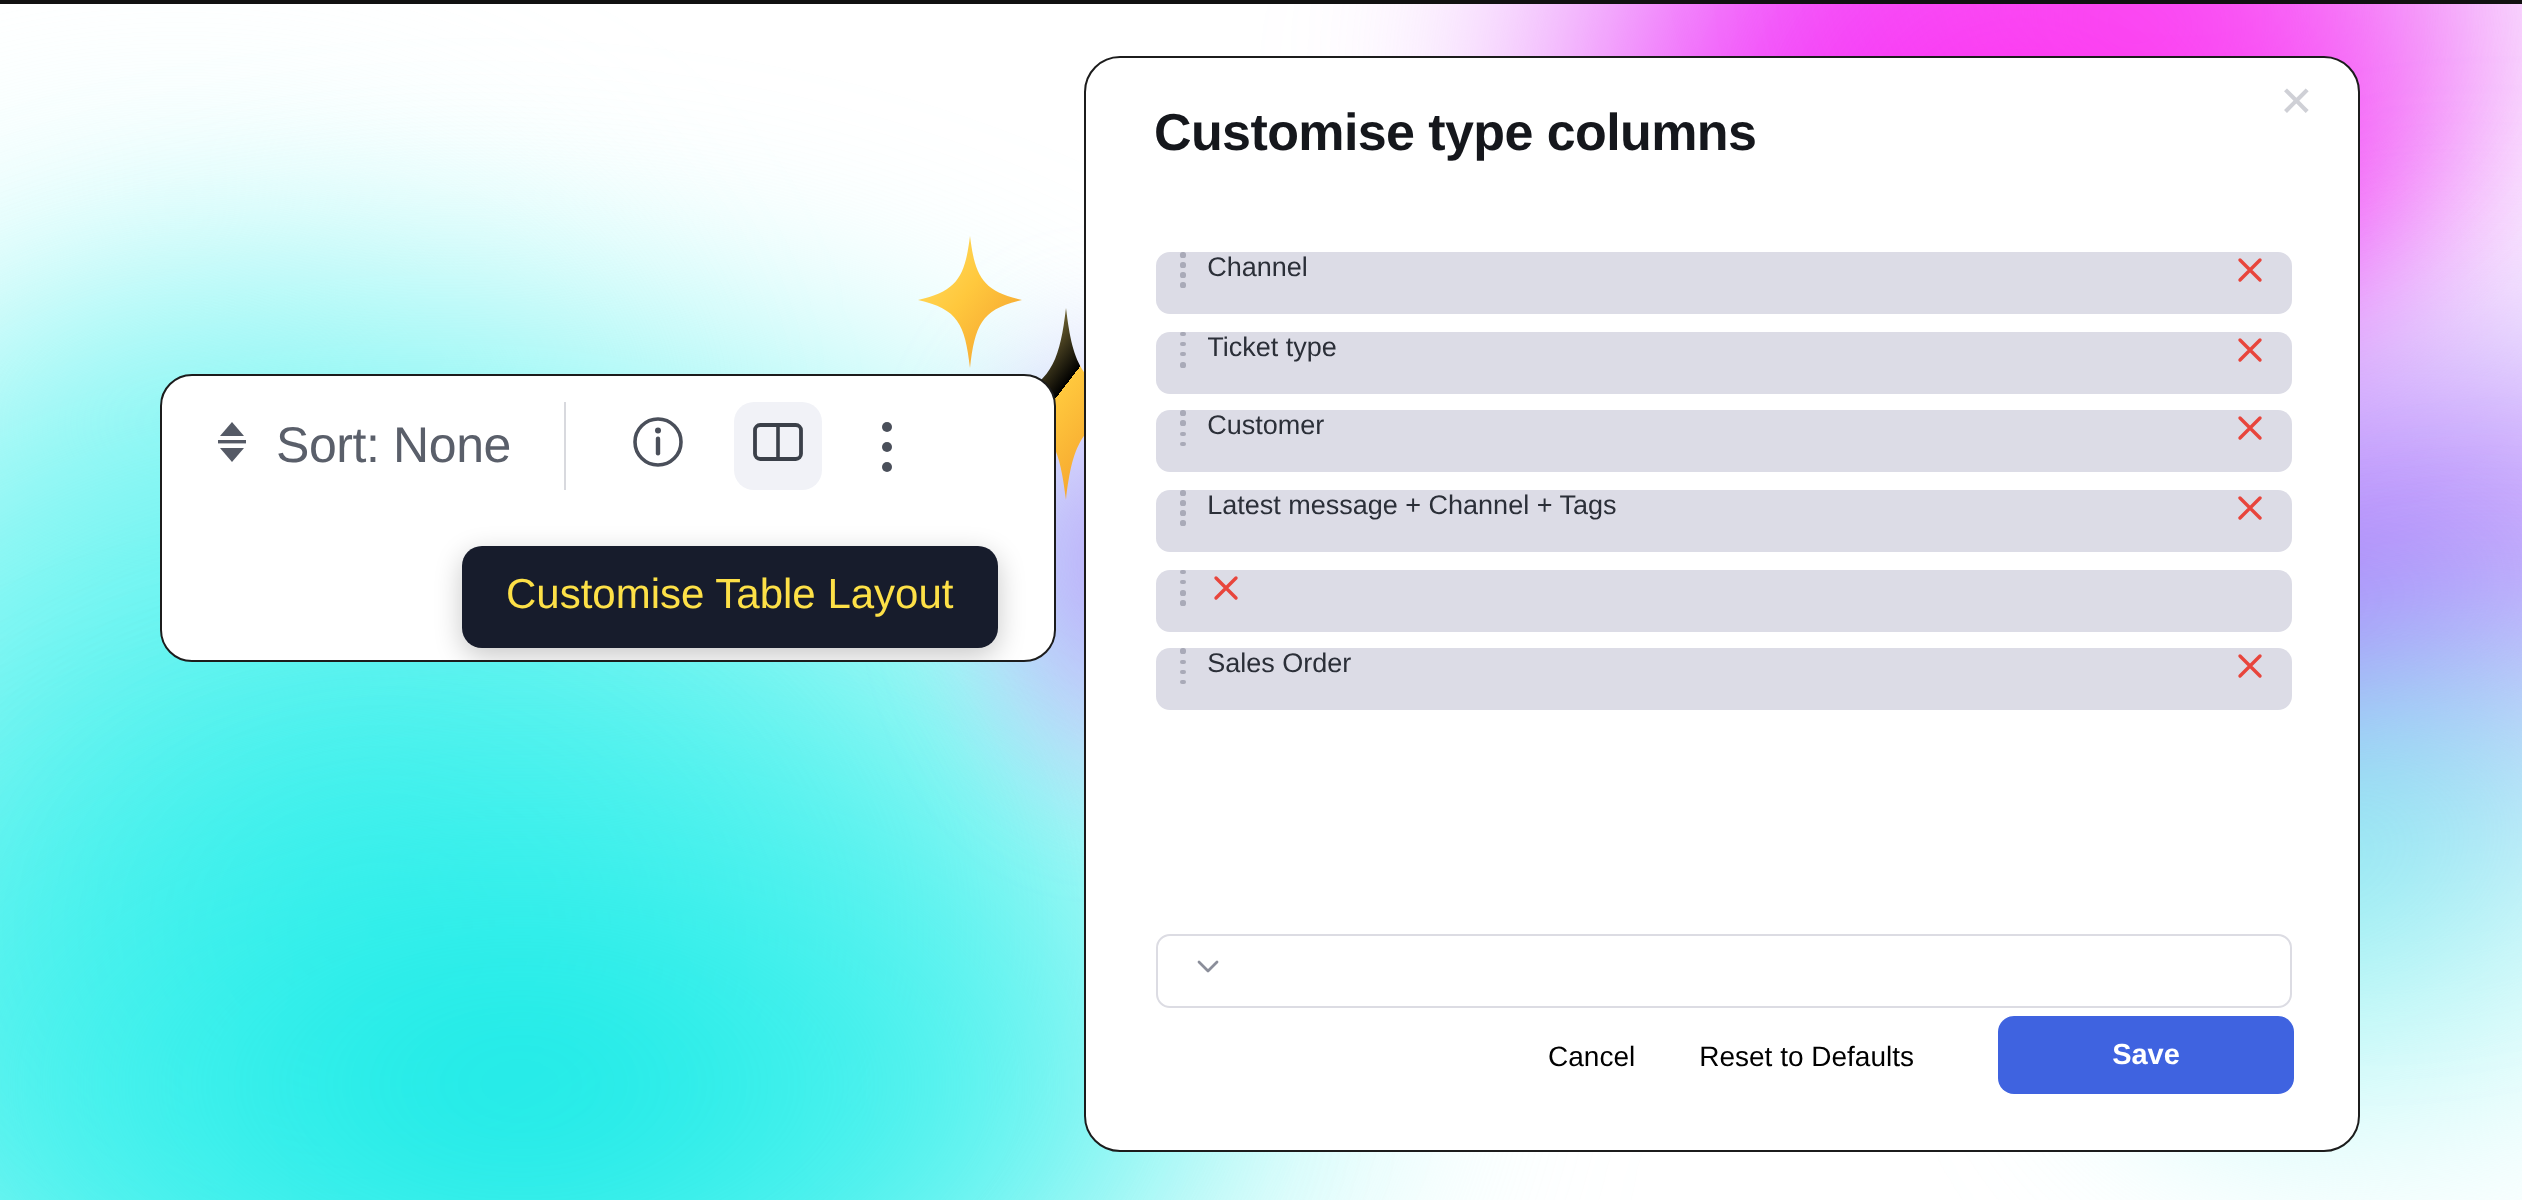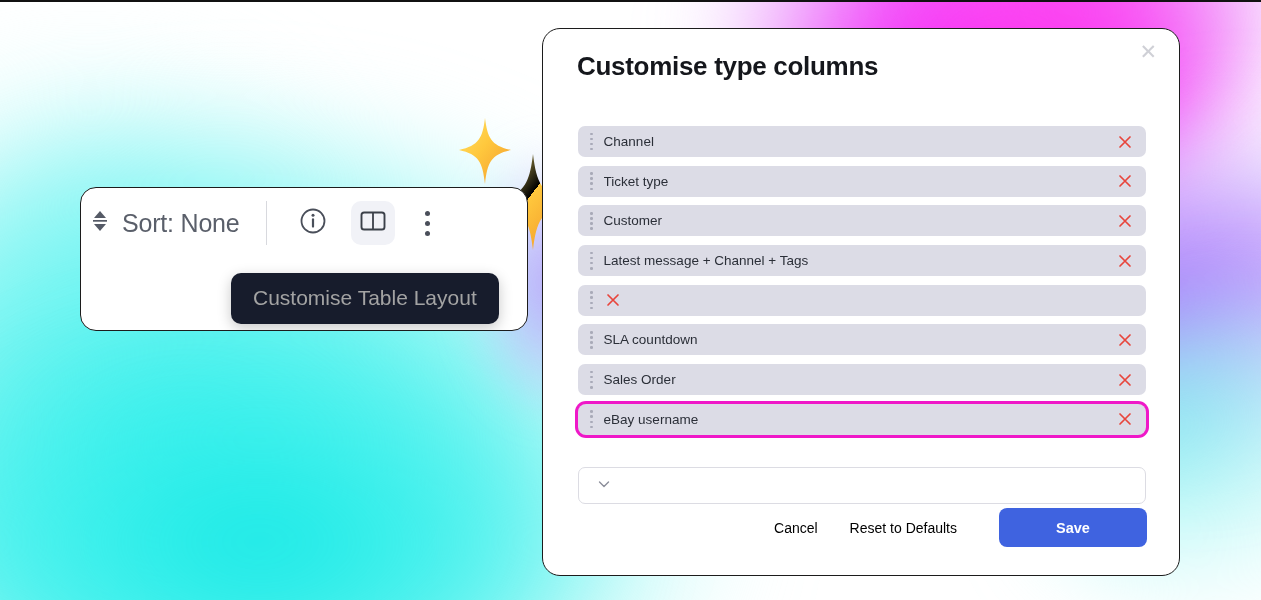--- a/index.html
+++ b/index.html
@@ -149,21 +149,21 @@
     background: #ffffff;
     border: 1.6px solid #1c1c1c;
     border-radius: 16px;
     overflow: hidden;
   }
 
   .toolbar-row {
     display: flex;
     align-items: center;
     height: 70px;
-    padding-left: 8px;
+    padding-left: 24px;
     padding-right: 6px;
   }
 
   .sort-control {
     display: flex;
     align-items: center;
     gap: 11px;
     height: 44px;
     padding-right: 16px;
   }
@@ -213,21 +213,21 @@
     height: 5px;
     border-radius: 50%;
     background: #4a4f5a;
   }
 
   .tooltip {
     position: absolute;
     left: 150px;
     bottom: 6px;
     background: #171c2c;
-    color: #a3a3a3;
+    color: #fde047;
     font-size: 21px;
     padding: 13px 22px 14px;
     border-radius: 10px;
     white-space: nowrap;
     box-shadow: 0 4px 14px rgba(0,0,0,0.22);
   }
 
   
   .modal {
     position: absolute;
@@ -264,21 +264,20 @@
   .columns-list {
     position: absolute;
     left: 35px;
     top: 97px;
     width: 568px;
   }
 
   .col-row {
     position: relative;
     display: flex;
-    align-items: center;
     height: 31px;
     margin-bottom: 8.7px;
     background: #dcdce6;
     border-radius: 7px;
     padding-left: 12px;
     padding-right: 12px;
   }
 
   .col-row.highlighted {
     box-shadow: 0 0 0 3px #ef18c8;
@@ -548,64 +547,36 @@
             <i></i>
             <i></i>
           </span>
         <span class="remove-x">
           <svg width="14" height="14" viewBox="0 0 14 14">
               <path d="M2 2 L12 12 M12 2 L2 12" stroke="#e8453c" stroke-width="1.7" stroke-linecap="round"></path>
             </svg>
         </span>
       </div>
 
-      <div class="col-row">
-        <span class="drag-handle">
-            <i></i>
-            <i></i>
-            <i></i>
-            <i></i>
-          </span>
-        <span class="col-label">SLA countdown</span>
-        <span class="remove-x">
-          <svg width="14" height="14" viewBox="0 0 14 14">
-              <path d="M2 2 L12 12 M12 2 L2 12" stroke="#e8453c" stroke-width="1.7" stroke-linecap="round"></path>
-            </svg>
-        </span>
-      </div>
 
       <div class="col-row">
         <span class="drag-handle">
             <i></i>
             <i></i>
             <i></i>
             <i></i>
           </span>
         <span class="col-label">Sales Order</span>
         <span class="remove-x">
           <svg width="14" height="14" viewBox="0 0 14 14">
               <path d="M2 2 L12 12 M12 2 L2 12" stroke="#e8453c" stroke-width="1.7" stroke-linecap="round"></path>
             </svg>
         </span>
       </div>
 
-      <div class="col-row highlighted">
-        <span class="drag-handle">
-            <i></i>
-            <i></i>
-            <i></i>
-            <i></i>
-          </span>
-        <span class="col-label">eBay username</span>
-        <span class="remove-x">
-          <svg width="14" height="14" viewBox="0 0 14 14">
-              <path d="M2 2 L12 12 M12 2 L2 12" stroke="#e8453c" stroke-width="1.7" stroke-linecap="round"></path>
-            </svg>
-        </span>
-      </div>
     </div>
 
     <div class="add-select">
       <span>
         <svg width="16" height="16" viewBox="0 0 16 16">
           <path d="M3.5 6 L8 10.5 L12.5 6" fill="none" stroke="#8b8e9a" stroke-width="1.4" stroke-linecap="round" stroke-linejoin="round"></path>
         </svg>
       </span>
     </div>
 

